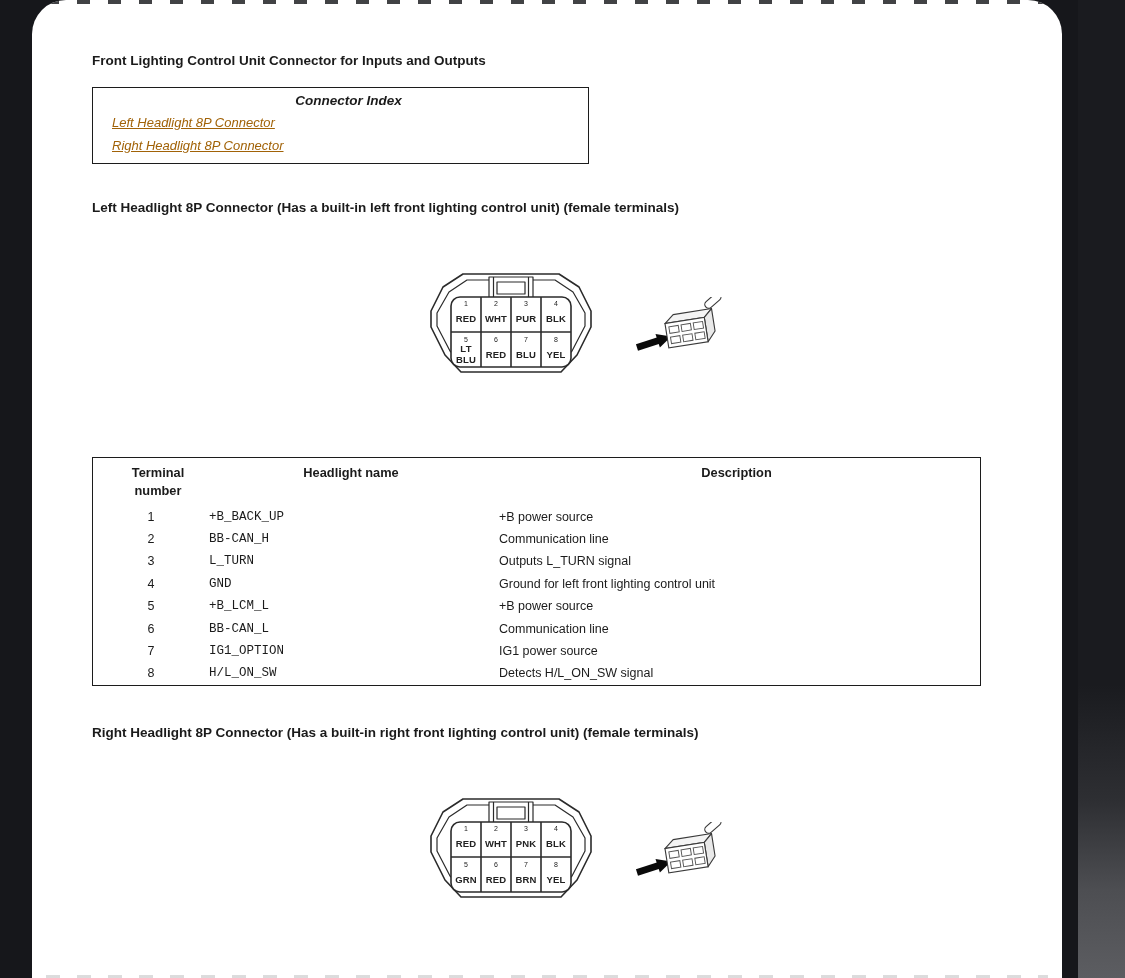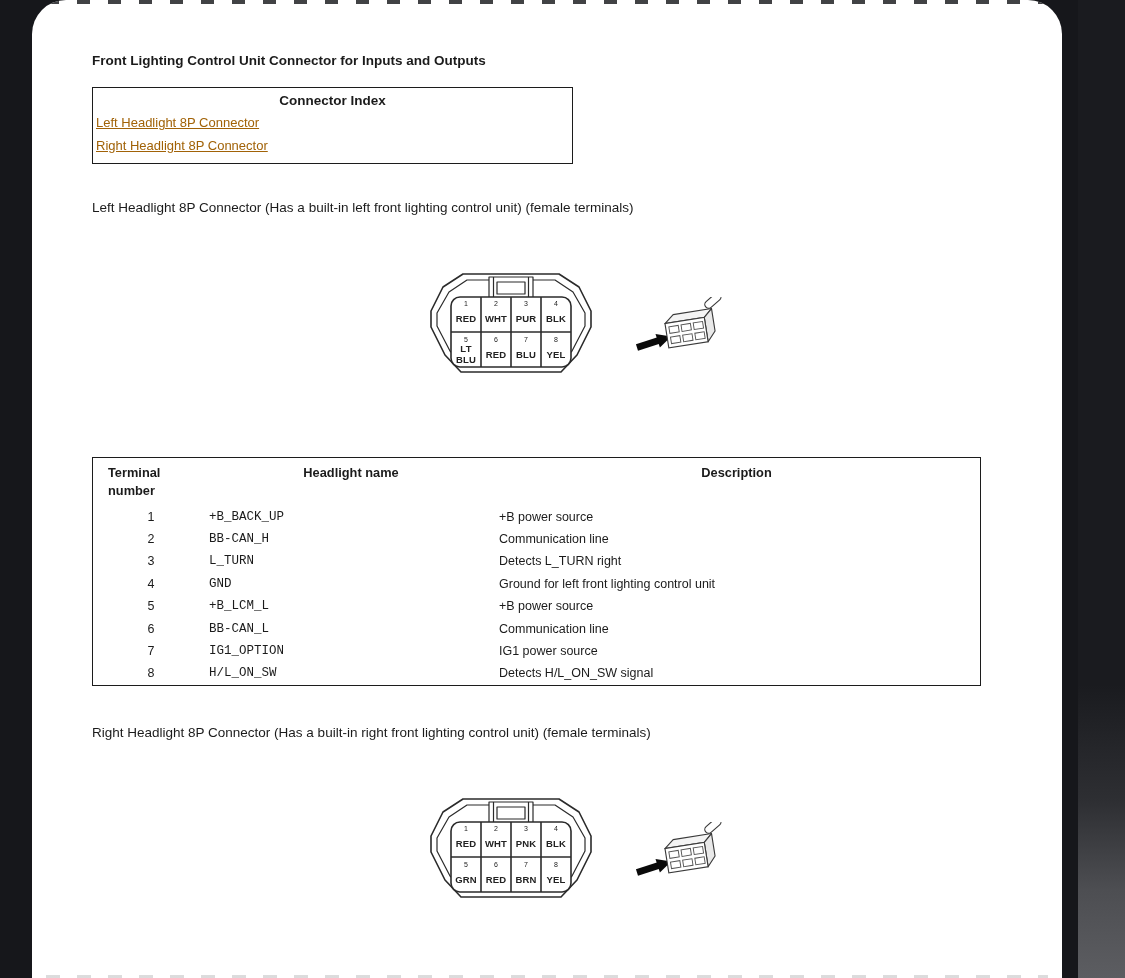--- a/index.html
+++ b/index.html
@@ -35,34 +35,35 @@
     width:867px;
   }
   .page-title{
     font-size:13.5px;font-weight:bold;line-height:15px;
   }
   
   .index-box{
     margin-top:19px;
     width:479px;
     border:1.5px solid #1c1c1c;
-    padding:4px 0 6px 0;
+    padding:4px 0 6px 16px;
+    font-style:italic;
   }
   .index-title{
     text-align:center;font-weight:bold;font-size:13.5px;line-height:17px;
   }
   .index-links{margin:3px 0 0 0;padding:0;list-style:none;}
   .index-links a{
     display:inline-block;
     color:#a16207;text-decoration:underline;
     font-size:13px;line-height:22.5px;
     margin-left:3px;
   }
   .section-heading{
-    font-size:13.5px;font-weight:normal;line-height:20px;
+    font-size:13.5px;font-weight:bold;line-height:20px;
     max-width:618px;
   }
   .heading-1{margin-top:34px;}
   .heading-2{margin-top:37px;}
   
   .diagram-row{position:relative;height:108px;}
   .diagram-1{margin-top:53px;}
   .diagram-2{margin-top:53px;}
   .conn-svg{position:absolute;left:335px;top:0;width:168px;height:106px;}
   .view-icon{position:absolute;left:542px;top:26px;width:90px;height:60px;}
@@ -76,21 +77,21 @@
     margin-top:78px;
     border-collapse:collapse;table-layout:fixed;
     width:867px;
     border:1.5px solid #1c1c1c;
     font-size:12.5px;
   }
   .terminal-table th{
     font-size:12.8px;font-weight:bold;vertical-align:top;
     padding-top:6px;line-height:18px;
   }
-  .terminal-table th.c0{width:100px;text-align:left;padding-left:15px;}
+  .terminal-table th.c0{width:100px;text-align:center;padding-left:15px;}
   .terminal-table th.c1{width:282px;text-align:center;}
   .terminal-table th.c2{width:485px;text-align:center;}
   .terminal-table td{height:22.4px;padding:0;line-height:22.4px;}
   .terminal-table td.col0{text-align:center;}
   .terminal-table td.col1{font-family:Liberation Mono, monospace;}
   .terminal-table td.col2{text-align:left;padding-left:6px;margin-left:8px;}
   .terminal-table thead tr{height:48px;}
 </style>
 </head>
 <body>
@@ -180,21 +181,21 @@
             <td class="col2">+B power source</td>
           </tr>
           <tr>
             <td class="col0">2</td>
             <td class="col1">BB-CAN_H</td>
             <td class="col2">Communication line</td>
           </tr>
           <tr>
             <td class="col0">3</td>
             <td class="col1">L_TURN</td>
-            <td class="col2">Detects L_TURN right</td>
+            <td class="col2">Outputs L_TURN signal</td>
           </tr>
           <tr>
             <td class="col0">4</td>
             <td class="col1">GND</td>
             <td class="col2">Ground for left front lighting control unit</td>
           </tr>
           <tr>
             <td class="col0">5</td>
             <td class="col1">+B_LCM_L</td>
             <td class="col2">+B power source</td>

